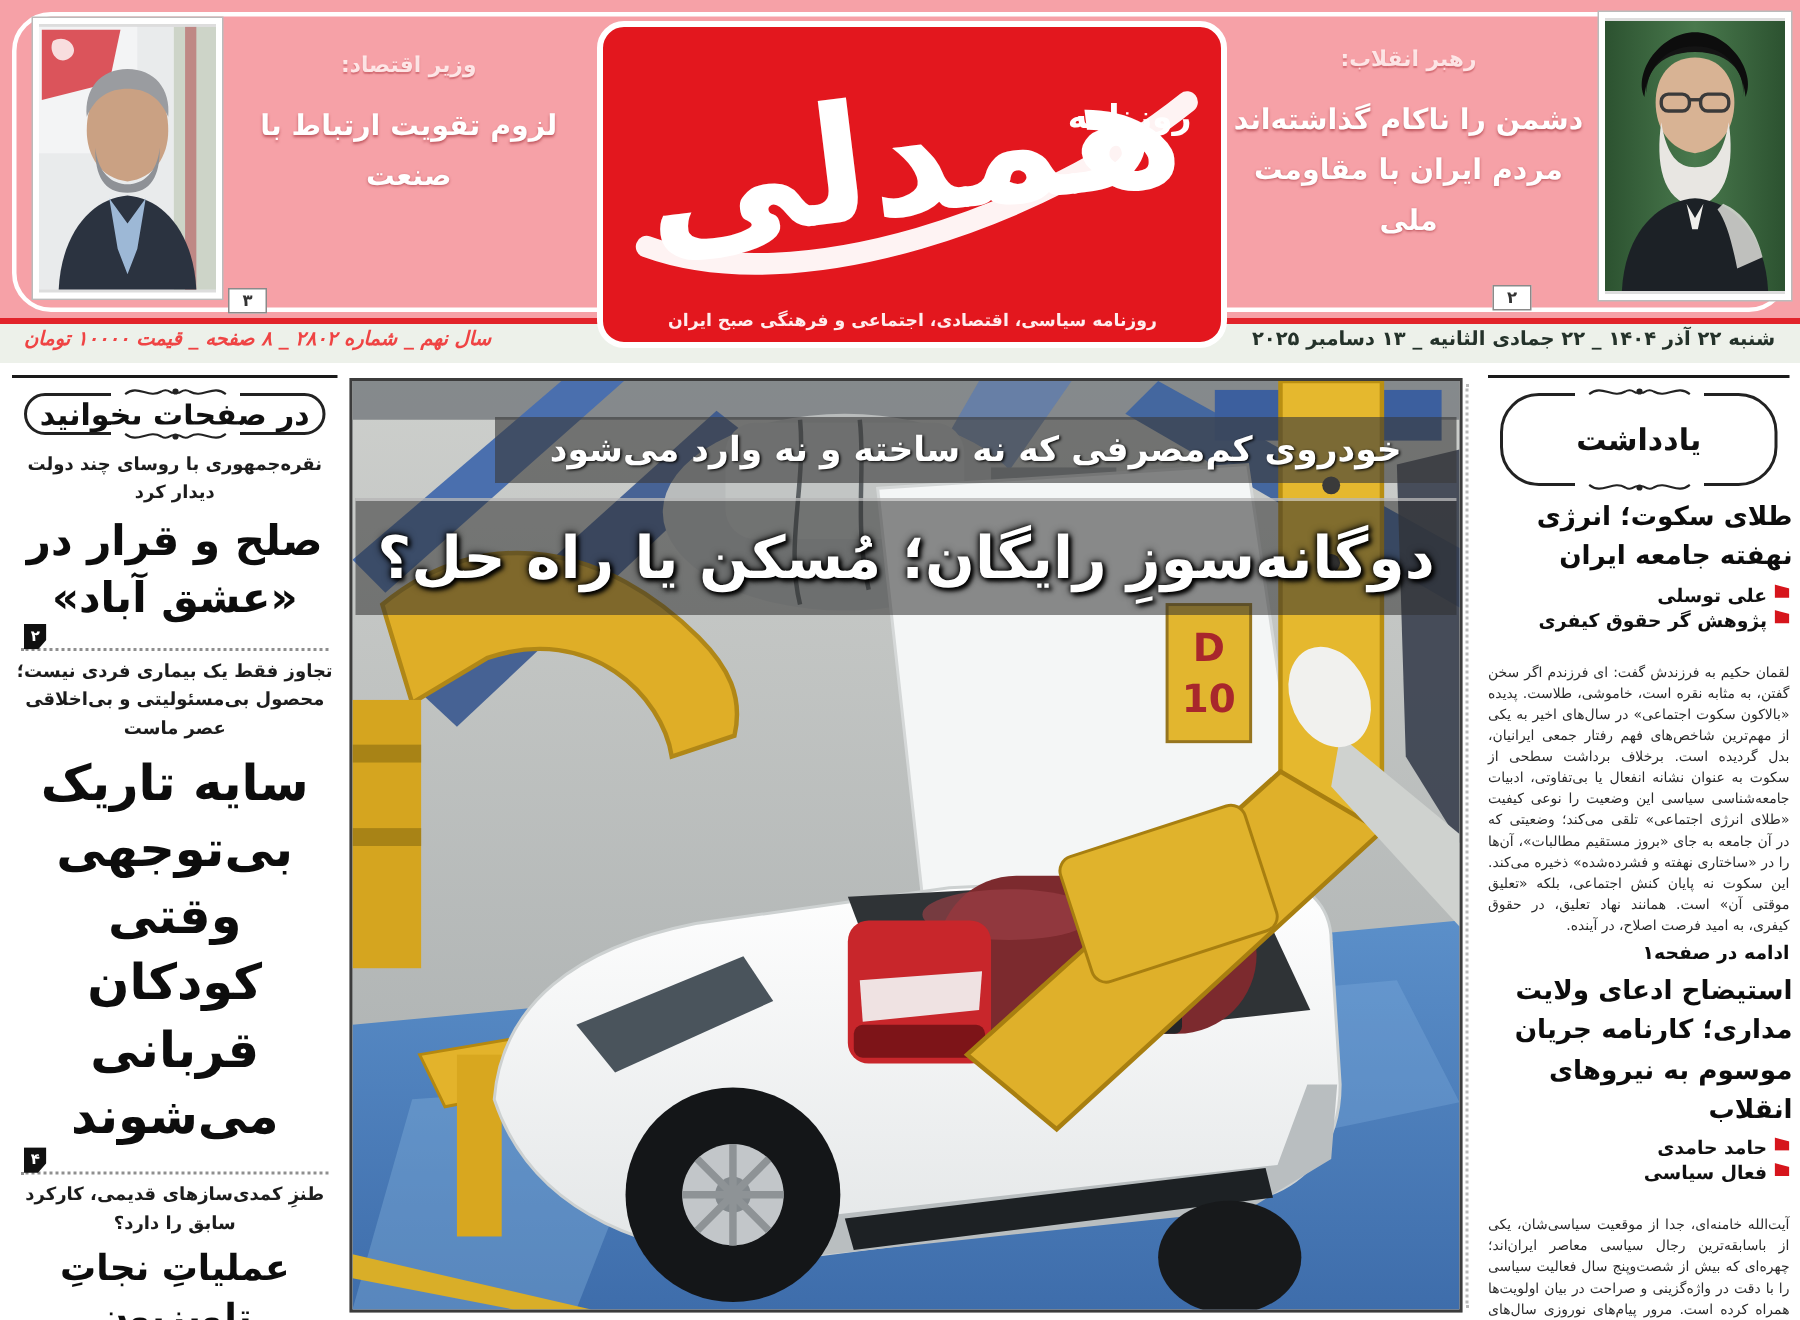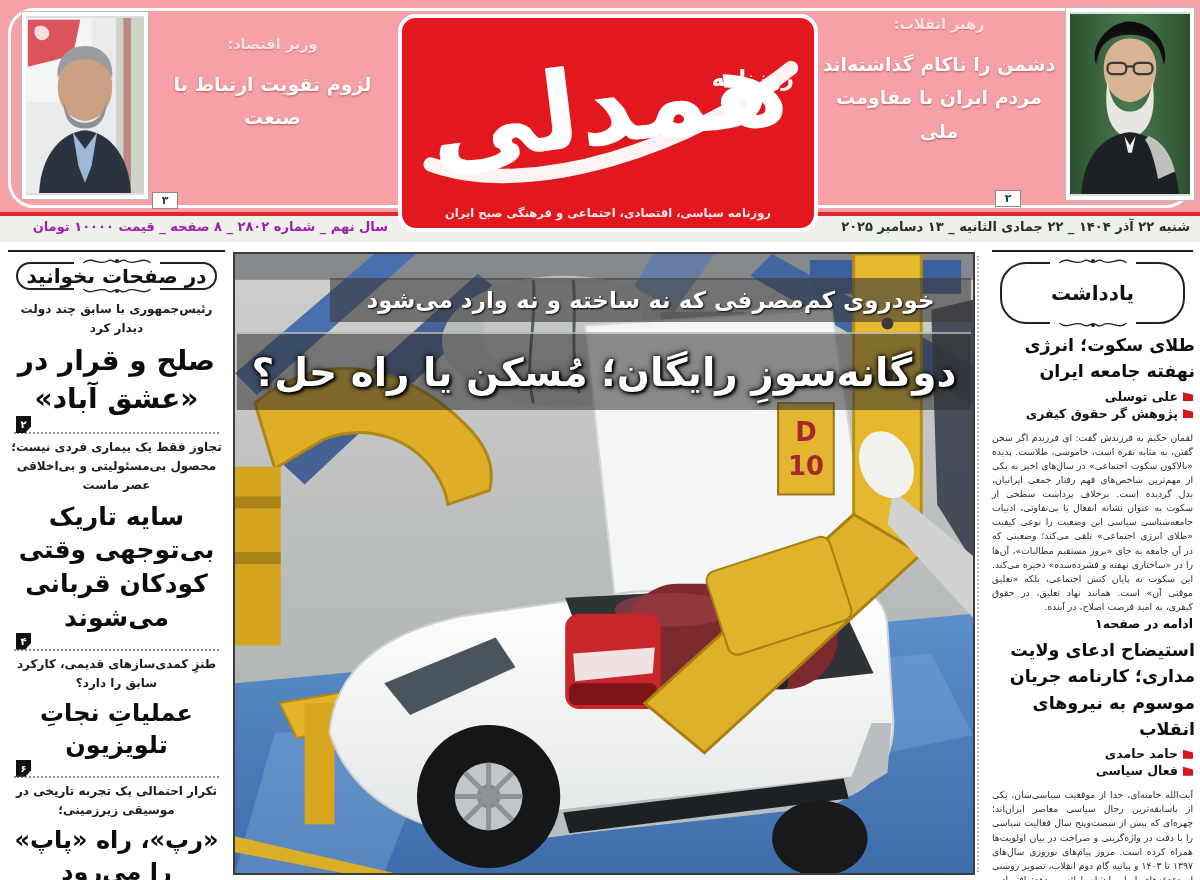--- a/index.html
+++ b/index.html
@@ -16,59 +16,59 @@
   .portrait { position:absolute; border:4px solid #fff; box-shadow:0 0 0 1px #bbb; overflow:hidden; background:#ddd; }
   .portrait svg { display:block; width:100%; height:100%; }
   .portrait-left  { left:22px; top:12px; width:126px; height:187px; }
   .portrait-right { left:1066px; top:8px; width:128px; height:192px; }
   .pbadge { position:absolute; width:26px; height:17px; background:#fff; border:1px solid #8a8a8a;
       font-size:11px; font-weight:bold; color:#333; display:flex; align-items:center; justify-content:center; z-index:5; }
   .pbadge-left { left:152px; top:192px; }
   .pbadge-right { left:995px; top:190px; }
   .head-block { position:absolute; text-align:center; z-index:4; }
   .head-block-left { left:150px; top:36px; width:245px; }
-  .head-block-right { left:820px; top:16px; width:238px; }
+  .head-block-right { left:820px; top:32px; width:238px; }
   .head-kicker { color:rgba(255,238,238,.92); font-size:14.5px; font-weight:bold; margin-bottom:16px;
       text-shadow:0 1px 1px rgba(160,30,40,.4); }
   .head-headline { color:#fff; font-size:19px; font-weight:bold; line-height:1.75;
       text-shadow:0 1px 2px rgba(140,20,30,.55); }
 
   
   .logo-box { position:absolute; left:398px; top:14px; width:420px; height:218px; background:#e3171e;
       border:4px solid #fff; border-radius:18px; z-index:5; overflow:hidden; }
   .logo-rozname { position:absolute; right:20px; top:12px; color:#fff; font-size:22px; font-weight:bold;margin-top:36px; }
   .logo-swoosh { position:absolute; left:0; top:0; width:100%; height:100%; }
   .logo-name { position:absolute; left:0; right:0; top:18px; text-align:center; color:#fff;
       font-size:108px; font-weight:bold; transform:rotate(-7deg); line-height:1.3; }
   .logo-tagline { position:absolute; left:0; right:0; bottom:8px; text-align:center; color:#ffecec;
       font-size:11.5px; font-weight:bold; }
 
   
   .red-rule { position:absolute; left:0; top:212px; width:1200px; height:4px; background:#e2242b; }
   .date-strip { position:absolute; left:0; top:216px; width:1200px; height:26px; background:#edf1ea; }
-  .date-left  { position:absolute; left:16px; top:219px; width:372px; text-align:right;
-      font-size:13px; font-weight:bold; color:#a21caf; }
-  .date-right { position:absolute; left:828px; top:219px; width:362px; 
+  .date-left  { position:absolute; left:16px; top:219px; width:372px; text-align:left;
+      font-size:13px; font-weight:bold; color:#ef4444;font-style:italic; }
+  .date-right { position:absolute; left:828px; top:219px; width:362px; text-align:center;
       font-size:13px; font-weight:bold; color:#24322a; }
 
   
   .orn-box { position:relative; border:2px solid #222; border-radius:26px; height:62px;
       margin:10px 10px 8px; display:flex; align-items:center; justify-content:center; background:#fff; }
   .orn-title { font-size:20px; font-weight:900; color:#111; }
   .orn-fl { position:absolute; left:50%; transform:translateX(-50%); background:#fff; padding:0 6px; }
   .orn-top { top:-11px; } .orn-bottom { bottom:-11px; }
 
   
   .col-left { position:absolute; left:0; top:250px; width:231px; height:628px; padding:0 4px 2px 6px;
       display:flex; flex-direction:column; }
   .col-rule { border-top:2px solid #1a1a1a; margin:0 2px; }
   .read-item { text-align:center; padding:2px 4px; }
   .ri-kicker { font-size:12px; font-weight:bold; color:#1d1d1d; line-height:1.6; }
   .ri-head { font-weight:900; color:#0d0d0d; line-height:1.35; margin-top:4px; }
-  .h1a { font-size:28px; } .h2a { font-size:25px; } .h3a { font-size:24px; }
+  .h1a { font-size:28px; } .h2a { font-size:33px; } .h3a { font-size:24px; }
   .h4a { font-size:24px; }
   .item-div { position:relative; margin:14px 4px 0; border-bottom:2px dotted #8f8f8f; height:2px; }
   .flag { position:absolute; left:2px; top:-16px; width:15px; height:17px; background:#101010; color:#fff;
       font-size:10px; font-weight:bold; display:flex; align-items:center; justify-content:center;
       clip-path:polygon(0 0,100% 0,100% 62%,62% 100%,0 100%); }
 
   
   .photo-wrap { position:absolute; left:233px; top:252px; width:742px; height:623px; border:2px solid #3c3c3c; background:#b9bcbc; }
   .photo-wrap svg.scene { display:block; width:100%; height:100%; }
   .overlay-kicker { position:absolute; left:95px; right:2px; top:24px; height:44px;
@@ -77,25 +77,25 @@
   .overlay-headline { position:absolute; left:2px; right:2px; top:78px; height:78px;
       background:rgba(48,48,48,.55); border-top:2px solid rgba(255,255,255,.5);
       display:flex; align-items:center; justify-content:center;
       color:#fff; font-size:39px; font-weight:900;
       text-shadow:0 0 6px #000, 0 0 3px #000, 2px 2px 3px rgba(0,0,0,.95); }
 
   
   .v-div { position:absolute; left:977px; top:256px; height:616px; border-left:2px dotted #b9b9b9; }
   .col-right { position:absolute; left:984px; top:250px; width:215px; height:628px; padding:0 4px 0 6px; }
   .note-head { font-size:17.5px; font-weight:900; color:#0d0d0d; line-height:1.5; margin:6px 0 4px; }
-  .author-line { display:flex; align-items:center; justify-content:flex-start; gap:5px;
+  .author-line { display:flex; align-items:flex-start; justify-content:flex-start; gap:5px;
       font-size:12.5px; font-weight:bold; color:#111; margin:2px 2px; }
   .bullet { width:10px; height:10px; background:#d6151c; flex:0 0 auto;
       clip-path:polygon(0 12%,100% 38%,100% 100%,0 100%); }
-  .note-body { font-size:9.3px; line-height:1.52; text-align:justify; color:#2b2b2b; margin:10px 2px 2px; }
+  .note-body { font-size:9.3px; line-height:1.52; text-align:justify; color:#2b2b2b; margin:21px 2px 2px; }
   .continued { font-size:12.5px; font-weight:900; color:#0d0d0d; margin:2px 2px 4px; }
 </style>
 </head>
 <body>
 
 <div class="page">
 
   <div class="header-band">
     <div class="header-inner-border"></div>
   </div>
@@ -177,21 +177,21 @@
         <circle cx="43" cy="8" r="2.4" fill="#222"></circle>
       </svg>
       <div class="orn-title">در صفحات بخوانید</div>
       <svg class="orn-fl orn-bottom" width="86" height="16" viewBox="0 0 86 16">
         <path d="M4,6 C14,14 22,2 32,8 C38,12 40,4 43,8 C46,4 48,12 54,8 C64,2 72,14 82,6" stroke="#222" stroke-width="1.6" fill="none"></path>
         <circle cx="43" cy="8" r="2.4" fill="#222"></circle>
       </svg>
     </div>
 
     <div class="read-item">
-      <div class="ri-kicker">رئیس‌جمهوری با سابق چند دولت دیدار کرد</div>
+      <div class="ri-kicker">نقره‌جمهوری با روسای چند دولت دیدار کرد</div>
       <div class="ri-head h1a">صلح و قرار در «عشق آباد»</div>
       <div class="item-div">
         <span class="flag">۲</span>
       </div>
     </div>
 
     <div class="read-item">
       <div class="ri-kicker">تجاوز فقط یک بیماری فردی نیست؛ محصول بی‌مسئولیتی و بی‌اخلاقی عصر ماست</div>
       <div class="ri-head h2a">سایه تاریک بی‌توجهی وقتی کودکان قربانی می‌شوند</div>
       <div class="item-div">

